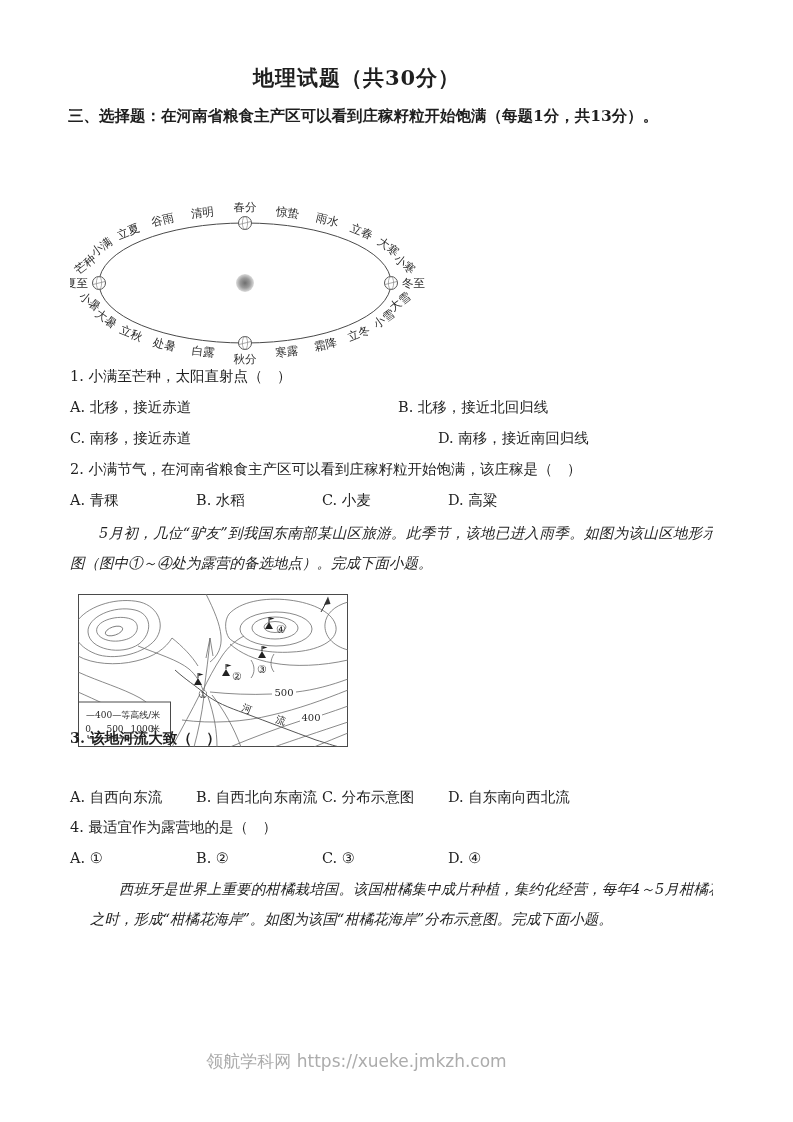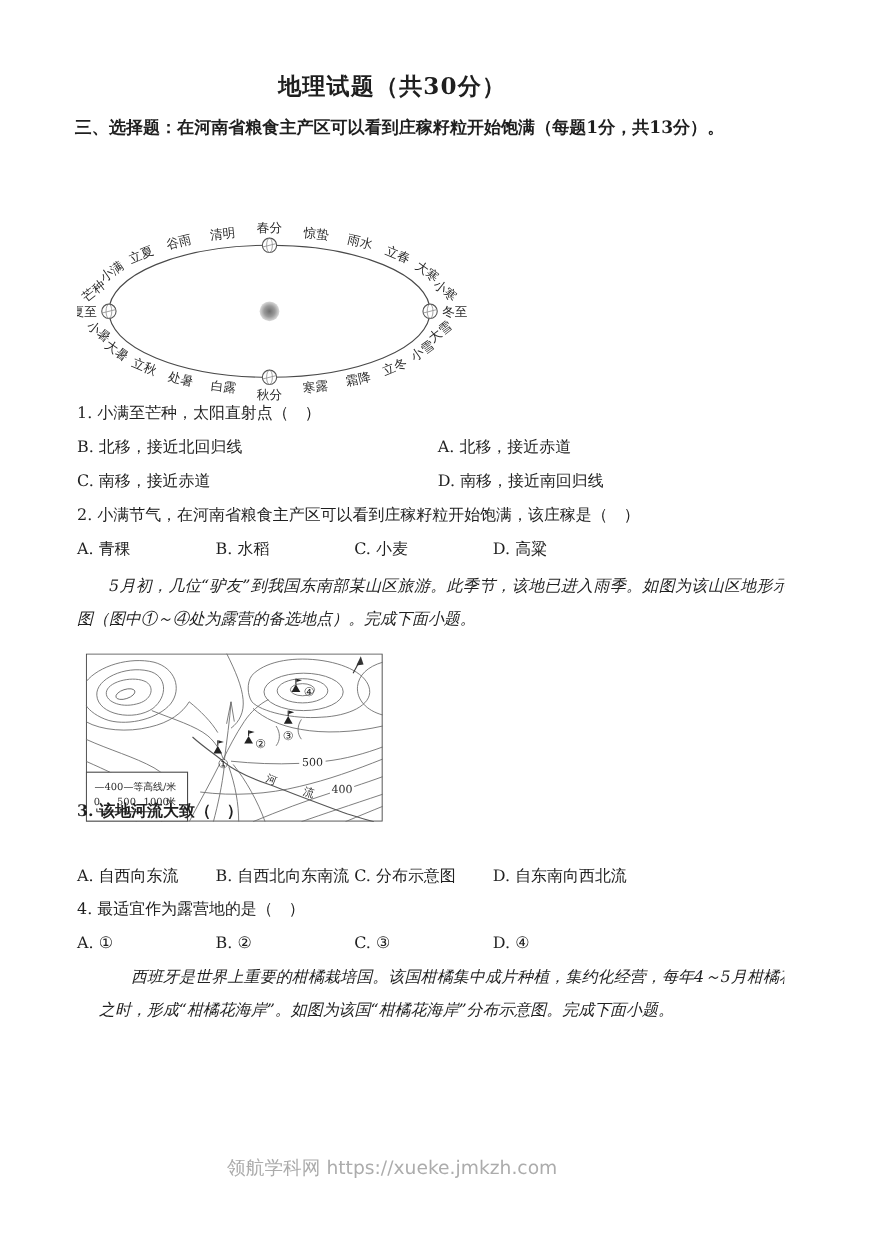--- a/index.html
+++ b/index.html
@@ -78,24 +78,24 @@
       <text x="332" y="92.00000000000001" text-anchor="start" font-size="11.5">冬至</text>
       <text x="332.4459096851182" y="72.36502875261854" text-anchor="middle" font-size="11.5" transform="rotate(38.0 332.4459096851182 72.36502875261854)">小寒</text>
       <text x="316.1621408168636" y="55.00000000000005" text-anchor="middle" font-size="11.5" transform="rotate(35.4 316.1621408168636 55.00000000000005)">大寒</text>
       <text x="290.2584053334074" y="40.088311754568636" text-anchor="middle" font-size="11.5" transform="rotate(22.3 290.2584053334074 40.088311754568636)">立春</text>
       <text x="256.49999999999994" y="28.6461709275204" text-anchor="middle" font-size="11.5" transform="rotate(13.3 256.49999999999994 28.6461709275204)">雨水</text>
       <text x="217.18750435171088" y="21.45334050718708" text-anchor="middle" font-size="11.5" transform="rotate(6.3 217.18750435171088 21.45334050718708)">惊蛰</text>
     </svg>
 
   <div class="abs q" style="top:366px;">1. 小满至芒种，太阳直射点（　）</div>
   <div class="abs optrow two" style="top:397px;">
+    <span class="opt">A. 北移，接近赤道</span>
     <span class="opt">B. 北移，接近北回归线</span>
-    <span class="opt">A. 北移，接近赤道</span>
-  </div>
-  <div class="abs optrow two" style="top:428px;">
+  </div>
+  <div class="abs optrow two" style="top:428px;gap:40px;">
     <span class="opt">C. 南移，接近赤道</span>
     <span class="opt">D. 南移，接近南回归线</span>
   </div>
 
   <div class="abs q" style="top:459px;">2. 小满节气，在河南省粮食主产区可以看到庄稼籽粒开始饱满，该庄稼是（　）</div>
   <div class="abs optrow four" style="top:490px;">
     <span class="opt">A. 青稞</span>
     <span class="opt">B. 水稻</span>
     <span class="opt">C. 小麦</span>
     <span class="opt">D. 高粱</span>

